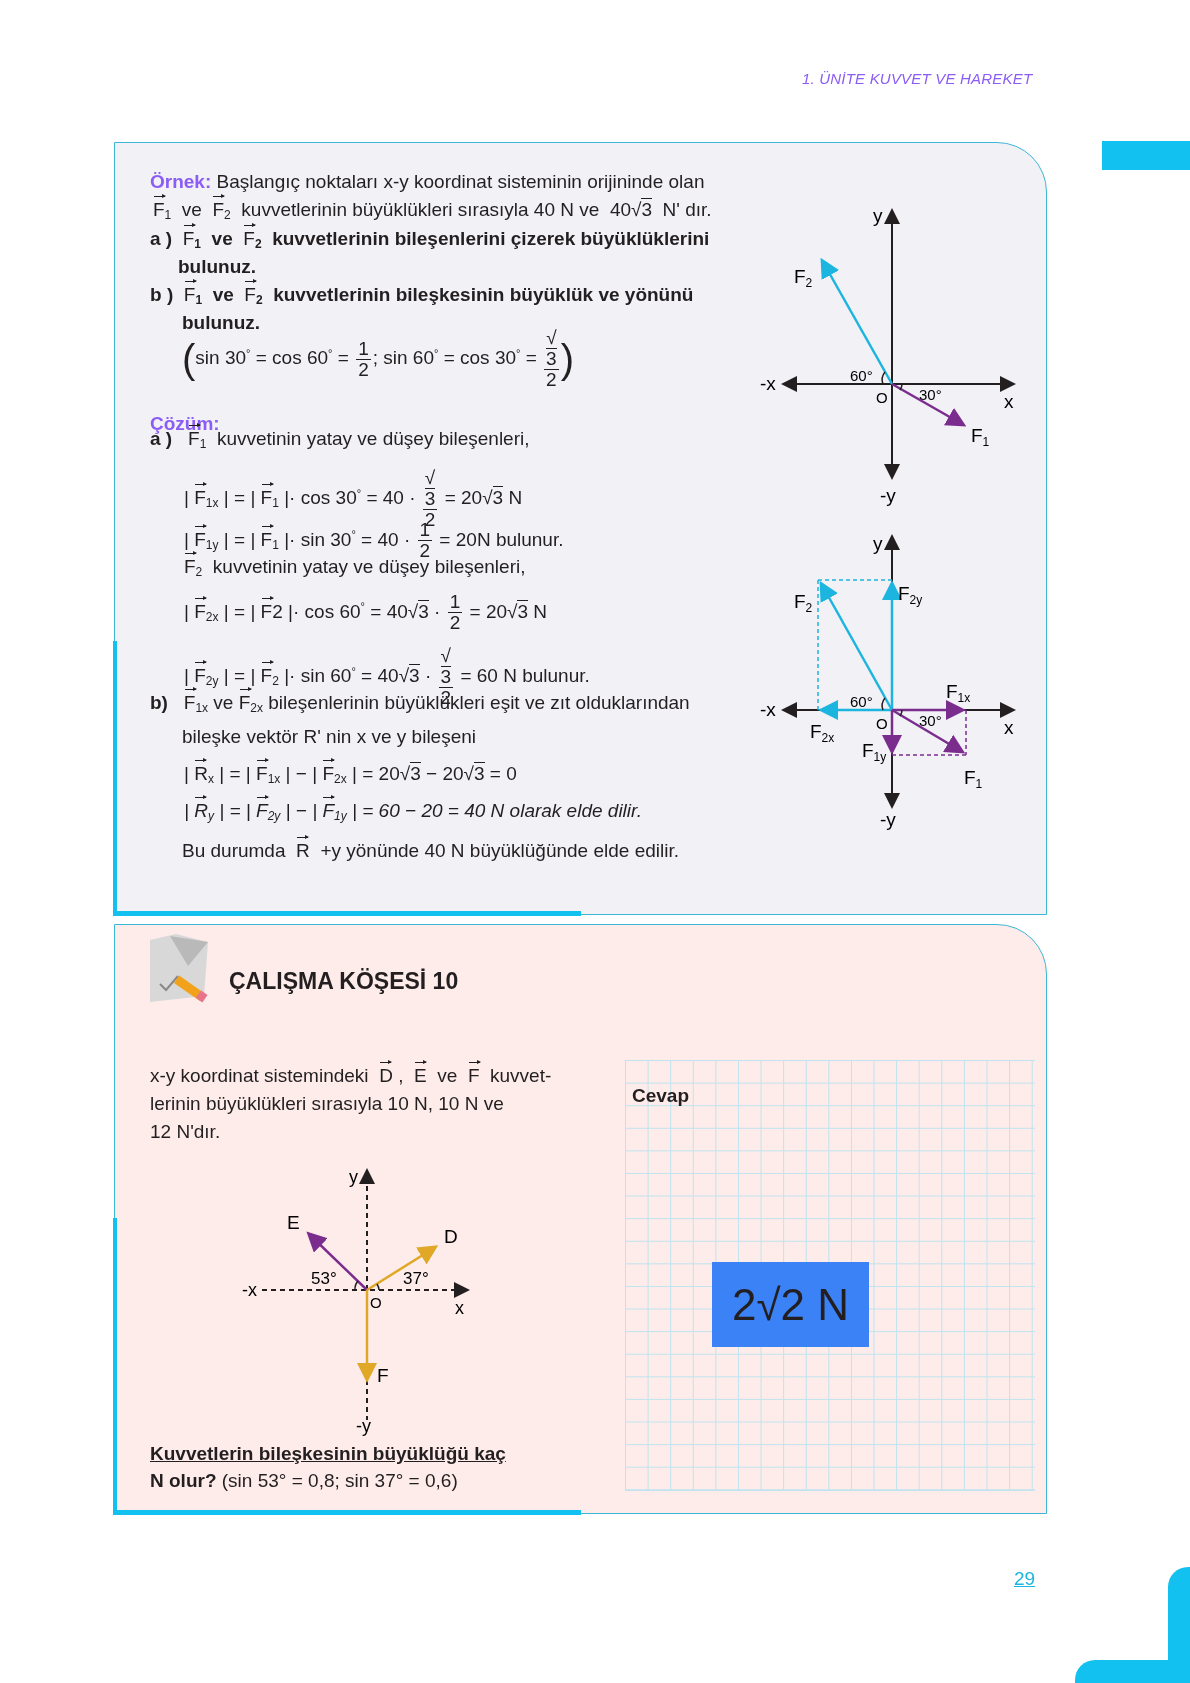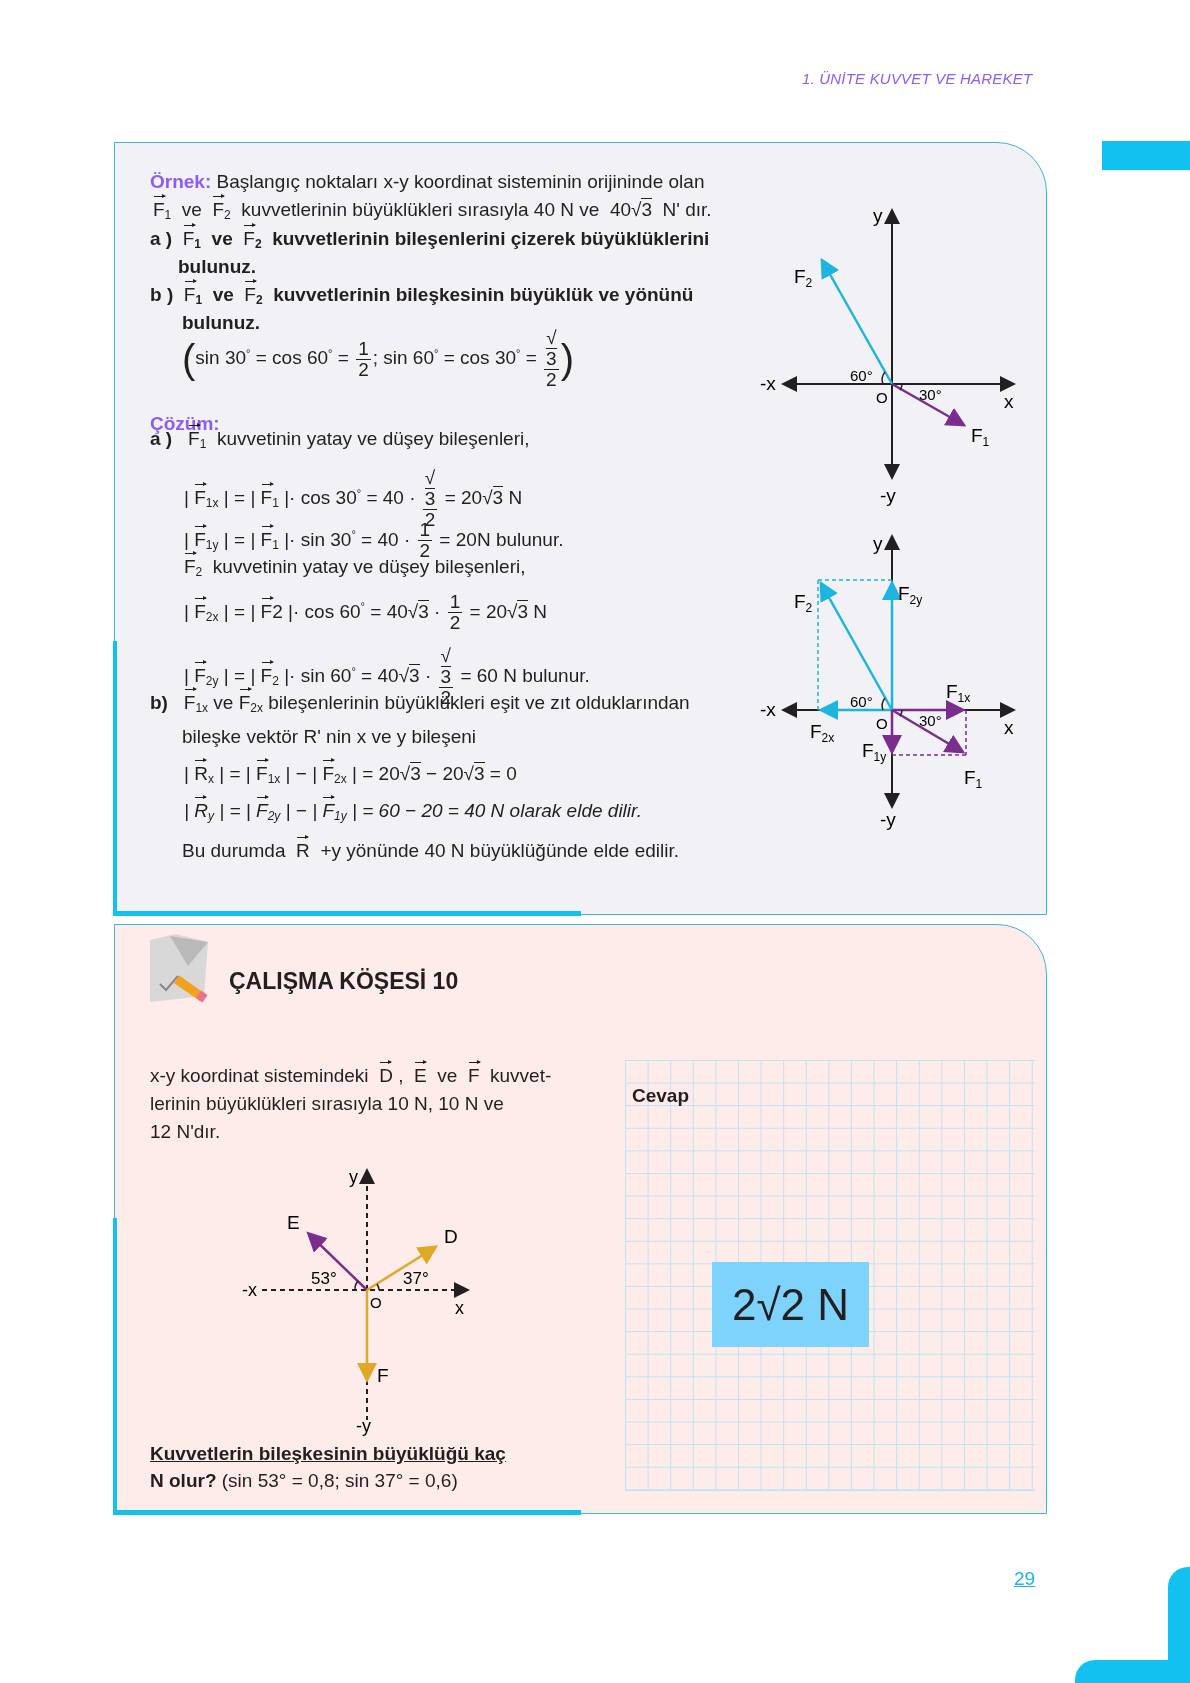--- a/index.html
+++ b/index.html
@@ -27,21 +27,21 @@
   sup{font-size:11px;}
   .frac{display:inline-block;vertical-align:middle;text-align:center;margin:0 2px;}
   .frac span{display:block;line-height:20px;}
   .frac .num{border-bottom:1px solid #231f20;padding:0 2px;}
   .sq{border-top:1px solid #231f20;}
 
   .grid{position:absolute;left:625px;top:1060px;width:410px;height:430px;
     background-image:linear-gradient(#bfe3ef 1px,transparent 1px),linear-gradient(90deg,#bfe3ef 1px,transparent 1px);
     background-size:22.6px 22.6px;border-bottom:1px solid #bfe3ef;}
   .cevap{position:absolute;left:632px;top:1085px;font-size:19px;font-weight:bold;}
-  .ans{position:absolute;left:712px;top:1262px;width:157px;height:85px;background:#7dd3fc;font-size:44px;line-height:85px;text-align:center;}
+  .ans{position:absolute;left:712px;top:1262px;width:157px;height:85px;background:#3b82f6;font-size:44px;line-height:85px;text-align:center;}
   .icon-note{position:absolute;left:148px;top:932px;width:66px;height:72px;}
   .title2{position:absolute;left:229px;top:968px;font-size:23px;font-weight:bold;}
   svg text{font-family:"Liberation Sans",sans-serif;}
 </style>
 </head>
 <body>
 
 <div class="hdr">1. ÜNİTE   KUVVET VE HAREKET</div>
 <div class="tab-top"></div>
 

